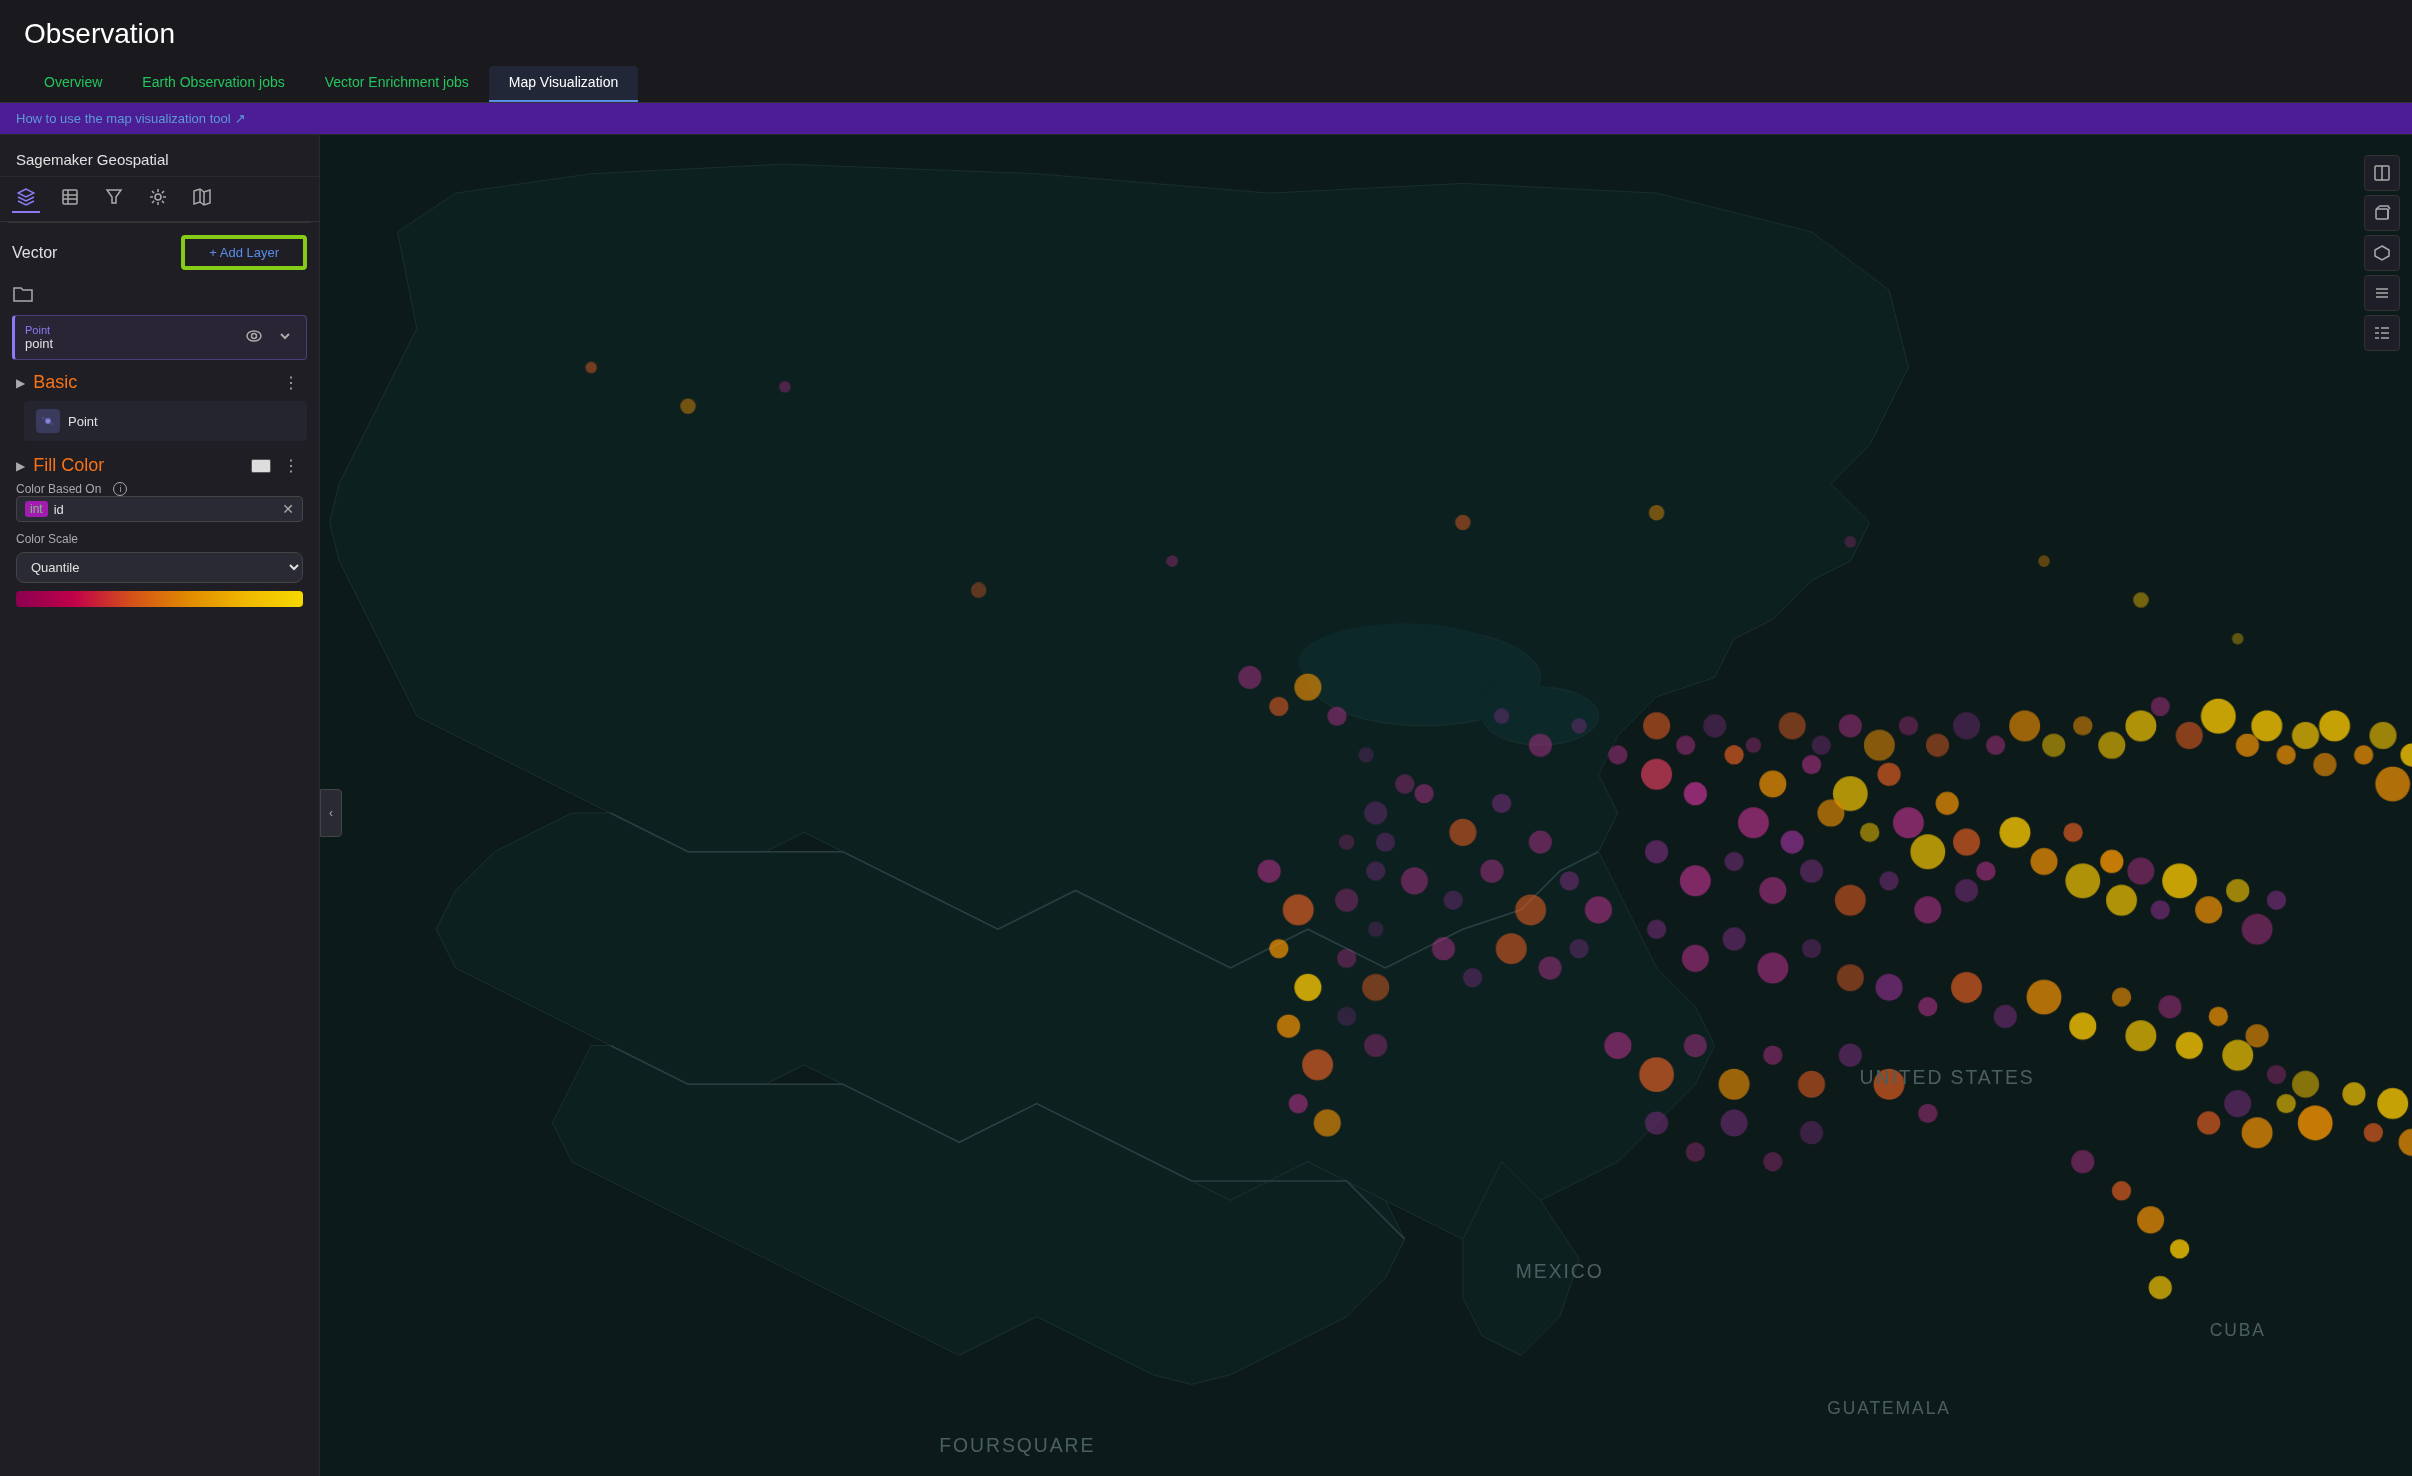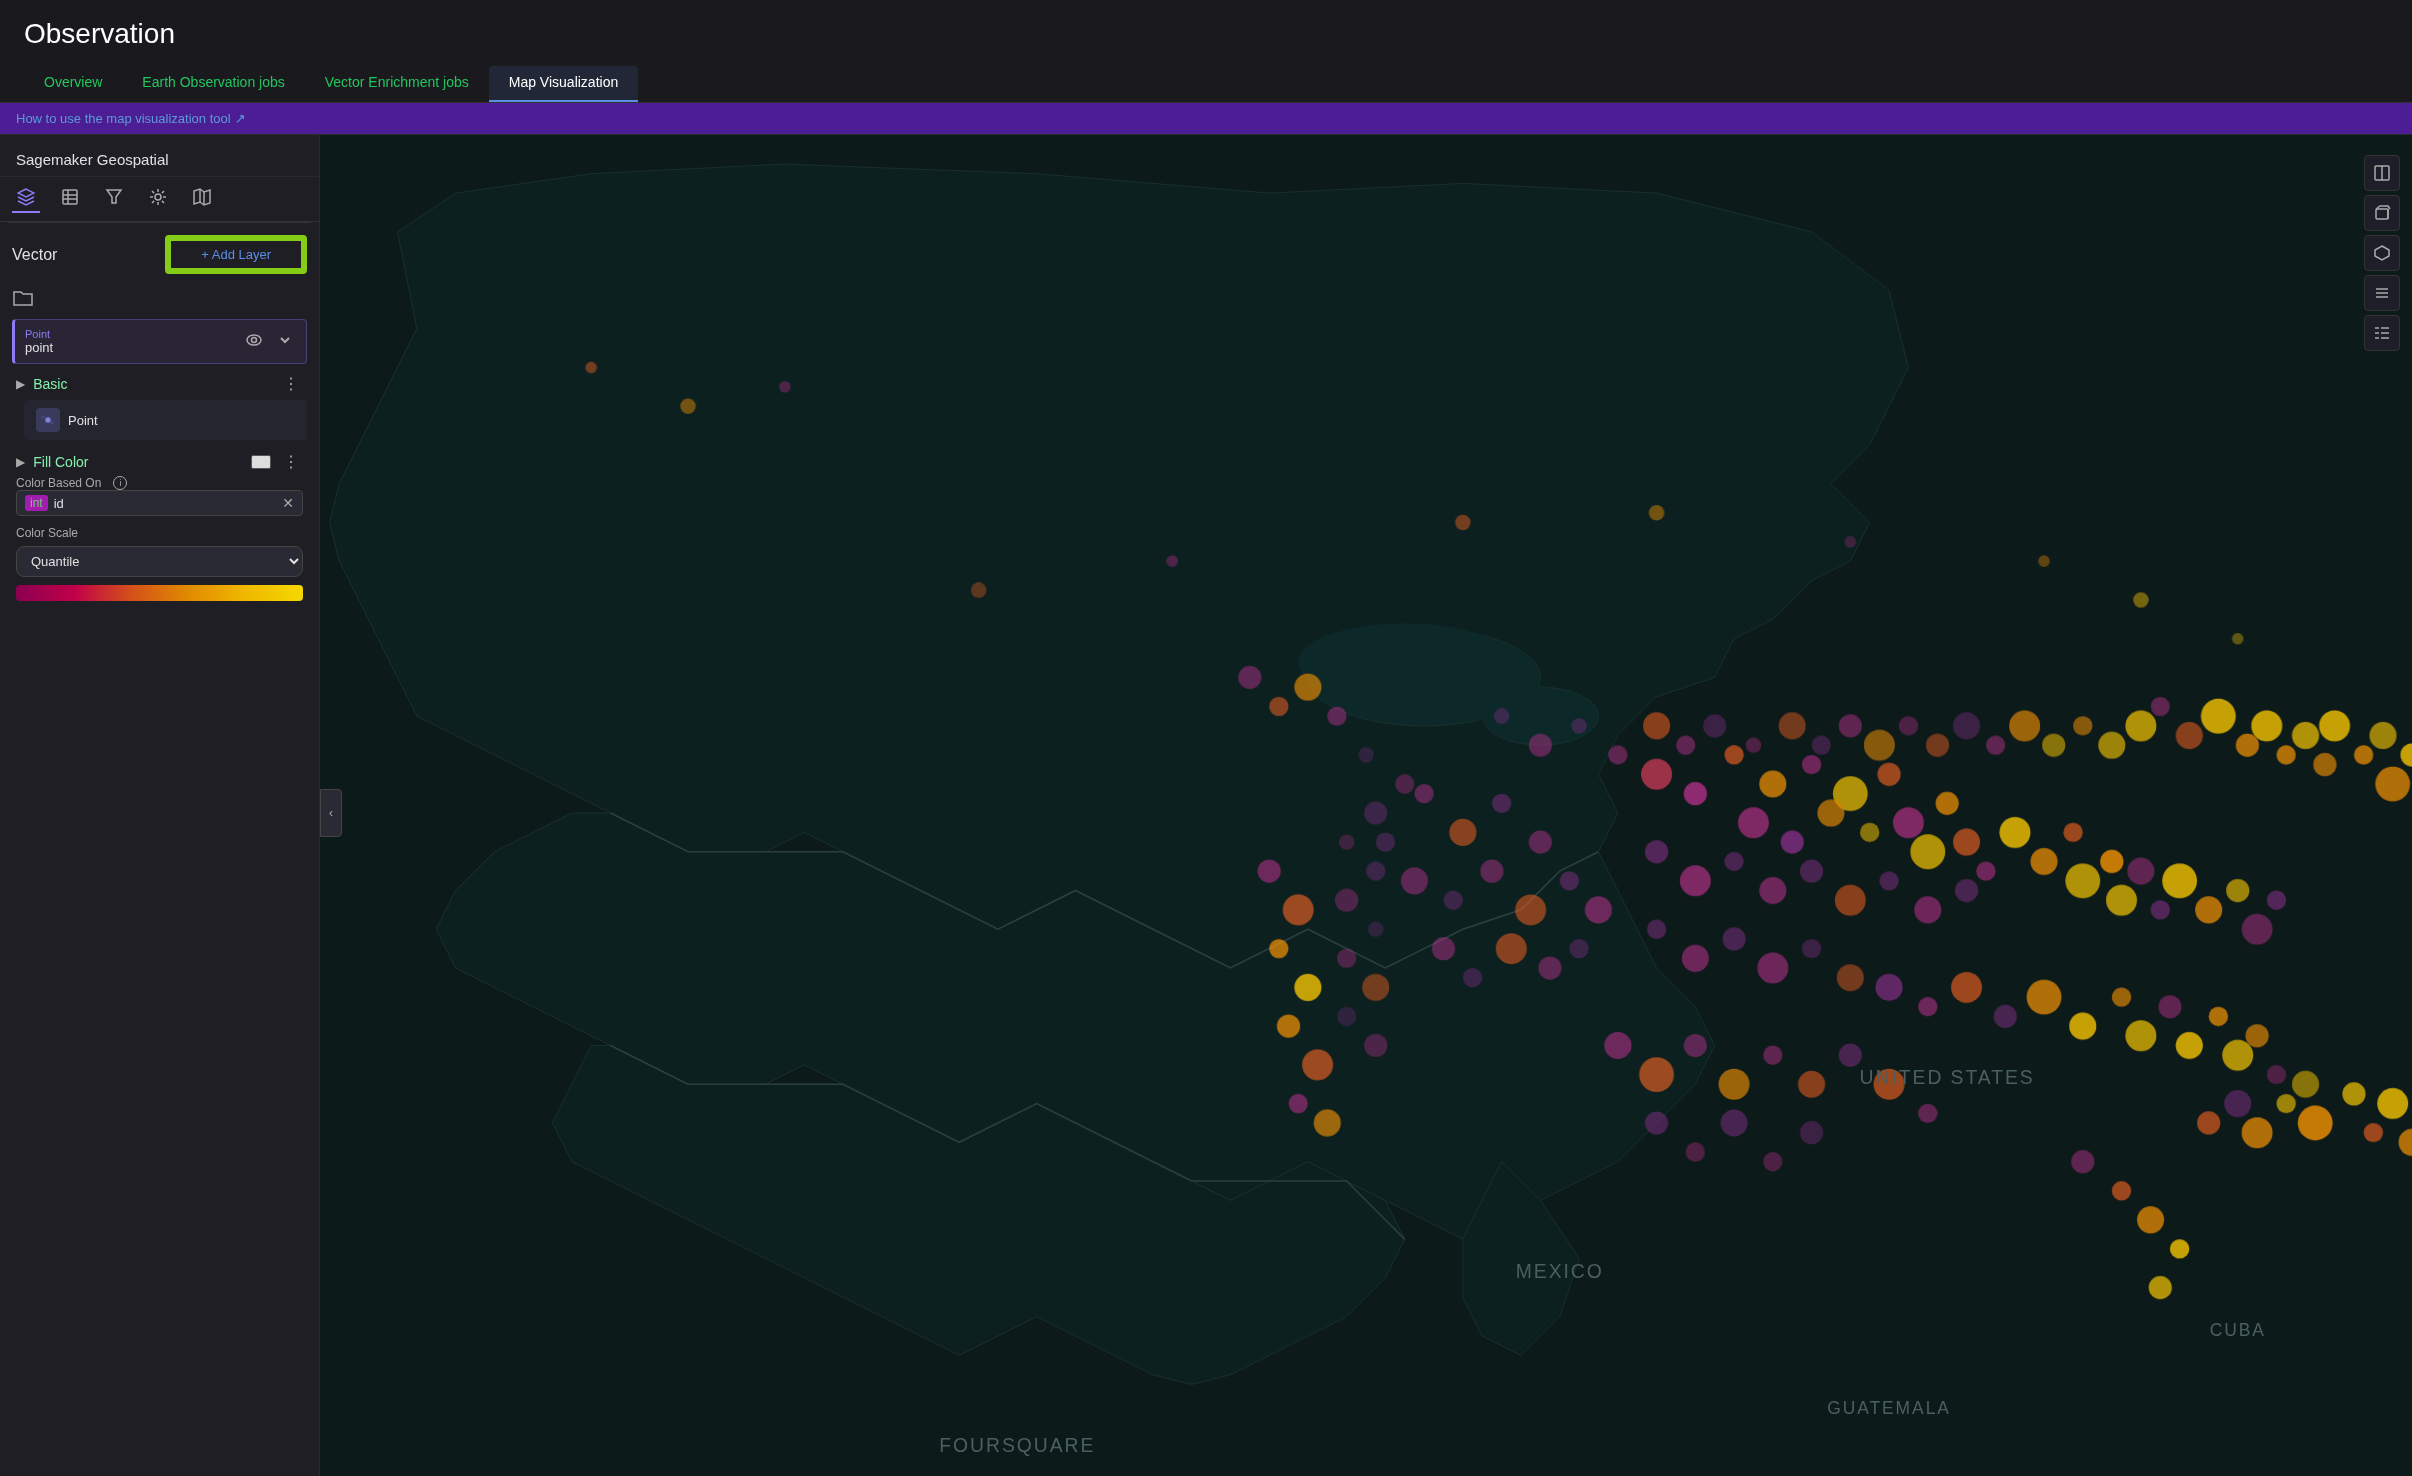--- a/index.html
+++ b/index.html
@@ -114,23 +114,23 @@
     }
     .layers-title {
       font-size: 16px;
       font-weight: 500;
       color: #e0e0e0;
     }
     .add-layer-btn {
       display: flex;
       align-items: center;
       gap: 4px;
-      padding: 6px 30px;
+      padding: 6px 24px;
       background: transparent;
-      border: 6px solid #84cc16;
+      border: 4px solid #84cc16;
       color: #5b8de8;
       border-radius: 4px;
       cursor: pointer;
       font-size: 13px;
     }
     .folder-icon-row {
       margin-bottom: 8px;
     }
     .layer-item {
       background: #2a2535;
@@ -168,22 +168,22 @@
     .section-row {
       display: flex;
       align-items: center;
       gap: 8px;
       padding: 8px 4px;
       cursor: pointer;
     }
     .section-arrow { color: #aaa; font-size: 12px; }
     .section-label {
       flex: 1;
-      font-size: 14px;
-      color: #86efac;
+      font-size: 18px;
+      color: #f97316;
     }
     .three-dot-btn {
       background: none;
       border: none;
       color: #aaa;
       cursor: pointer;
       font-size: 16px;
       padding: 0 4px;
       line-height: 1;
     }

